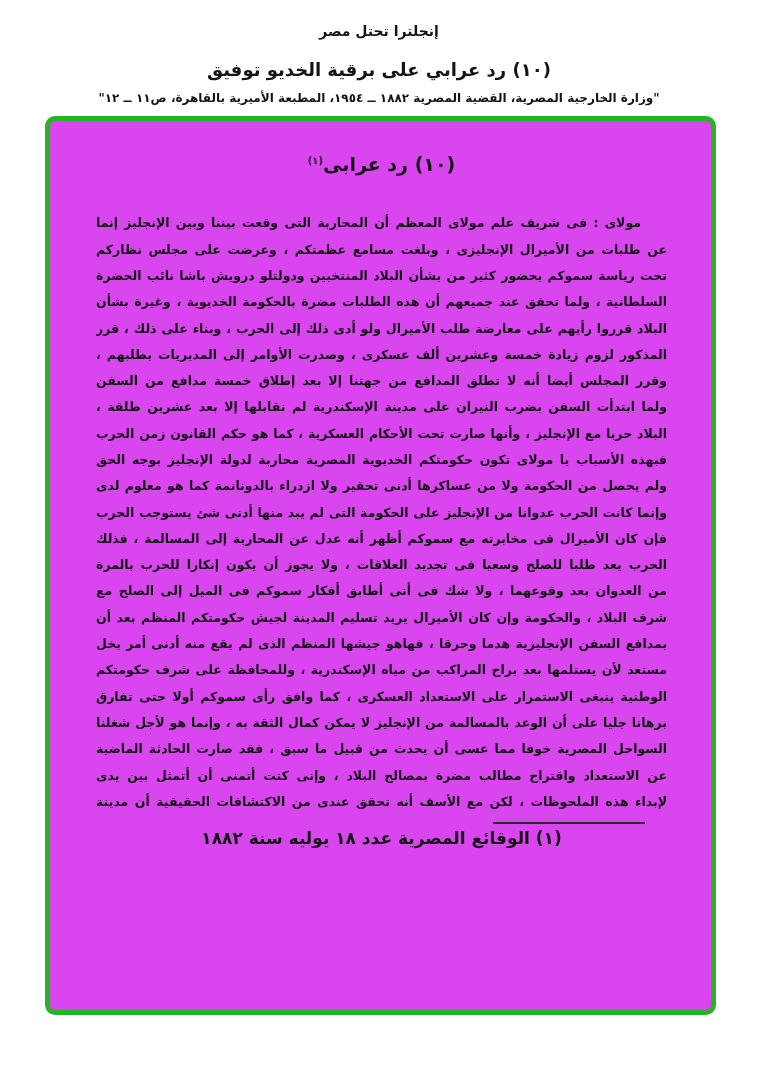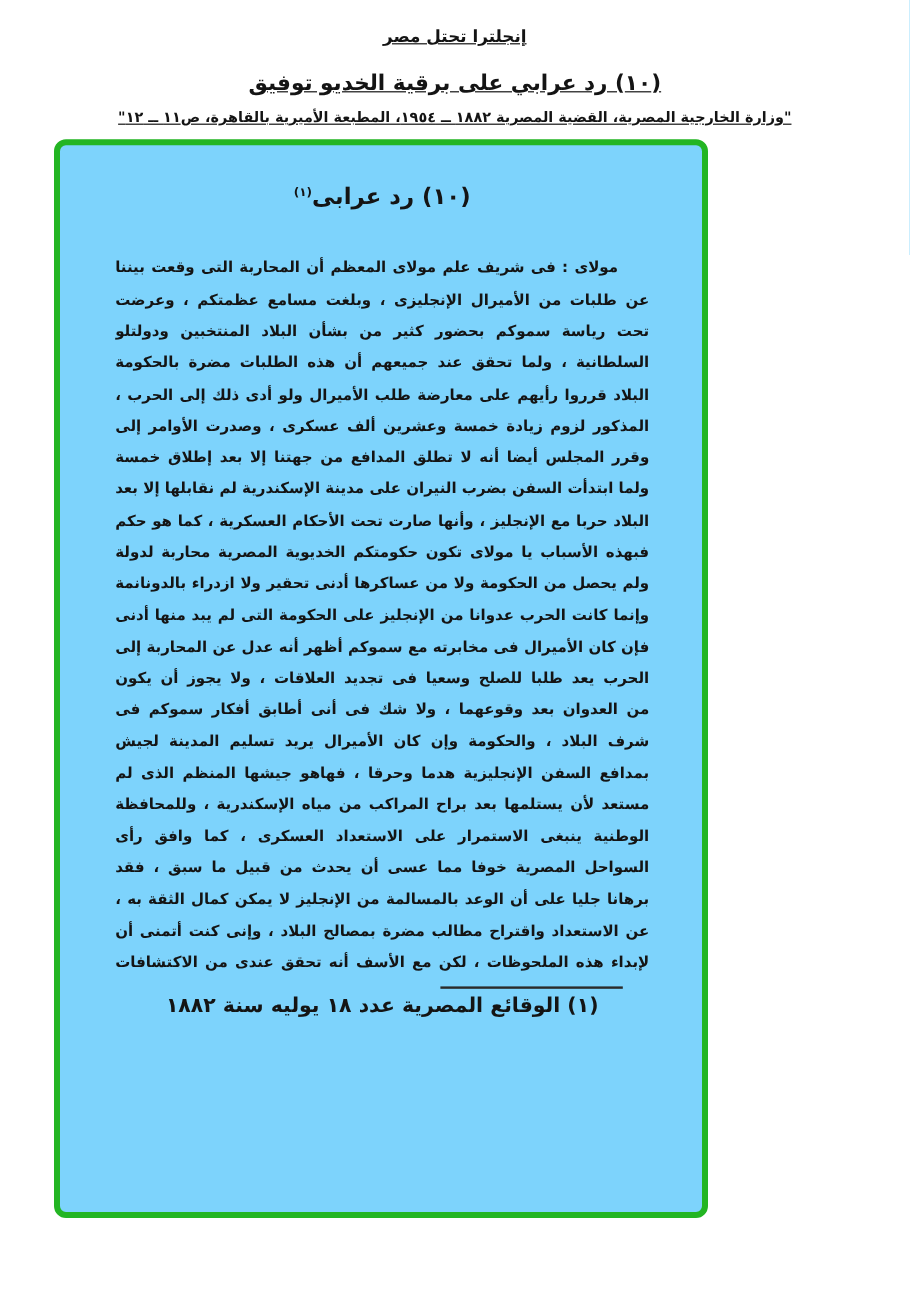--- a/index.html
+++ b/index.html
@@ -3,21 +3,21 @@
 <meta charset="utf-8">
 <style>
   html,body{margin:0;padding:0;}
   body{
     width:758px;height:1078px;background:#ffffff;
     font-family:"DejaVu Sans", sans-serif;
     color:#141414;
     position:relative;
     overflow:hidden;
   }
-  .page{width:758px;height:1078px;position:relative;text-decoration:underline;}
+  .page{width:758px;height:1078px;position:relative;}
 
   
   .top-header{
     direction:rtl;
     text-align:center;
     padding-top:22px;
   }
   .hdr-line1{
     font-size:14px;font-weight:bold;line-height:18px;
   }
@@ -25,25 +25,25 @@
     font-size:18px;font-weight:bold;line-height:24px;margin-top:18px;
   }
   .hdr-line3{
     font-size:12px;font-weight:bold;line-height:16px;margin-top:8px;
   }
 
   
   .doc-frame{
     position:absolute;
     left:45px;top:116px;
-    width:545px;height:899px;
+    width:671px;height:899px;
     box-sizing:border-box;
     border:5px solid #23b523;
     border-radius:10px;
-    background:#7dd3fc;
+    background:#d946ef;
     padding:22px 44px 0 46px;
     direction:rtl;
   }
   .doc-title{
     text-align:center;
     font-size:19px;
     font-weight:bold;
     line-height:24px;
     margin-top:6px;
   }
@@ -124,22 +124,22 @@
         <div class="body-line">فبهذه الأسباب يا مولاى تكون حكومتكم الخديوية المصرية محاربة لدولة الإنجليز بوجه الحق والشرع ،</div>
         <div class="body-line">ولم يحصل من الحكومة ولا من عساكرها أدنى تحقير ولا ازدراء بالدونانمة كما هو معلوم لدى عظمتكم ،</div>
         <div class="body-line">وإنما كانت الحرب عدوانا من الإنجليز على الحكومة التى لم يبد منها أدنى شئ يستوجب الحرب ،</div>
         <div class="body-line">فإن كان الأميرال فى مخابرته مع سموكم أظهر أنه عدل عن المحاربة إلى المسالمة ، فذلك بعد وقوع</div>
         <div class="body-line">الحرب يعد طلبا للصلح وسعيا فى تجديد العلاقات ، ولا يجوز أن يكون إنكارا للحرب بالمرة وتبرؤا</div>
         <div class="body-line">من العدوان بعد وقوعهما ، ولا شك فى أنى أطابق أفكار سموكم فى الميل إلى الصلح مع حفظ</div>
         <div class="body-line">شرف البلاد ، والحكومة وإن كان الأميرال يريد تسليم المدينة لجيش حكومتكم المنظم بعد أن تخربت</div>
         <div class="body-line">بمدافع السفن الإنجليزية هدما وحرقا ، فهاهو جيشها المنظم الذى لم يقع منه أدنى أمر يخل بنظامه ،</div>
         <div class="body-line">مستعد لأن يستلمها بعد براح المراكب من مياه الإسكندرية ، وللمحافظة على شرف حكومتكم</div>
         <div class="body-line">الوطنية ينبغى الاستمرار على الاستعداد العسكرى ، كما وافق رأى سموكم أولا حتى تفارق المراكب</div>
+        <div class="body-line">برهانا جليا على أن الوعد بالمسالمة من الإنجليز لا يمكن كمال الثقة به ، وإنما هو لأجل شغلنا</div>
         <div class="body-line">السواحل المصرية خوفا مما عسى أن يحدث من قبيل ما سبق ، فقد صارت الحادثة الماضية</div>
-        <div class="body-line">برهانا جليا على أن الوعد بالمسالمة من الإنجليز لا يمكن كمال الثقة به ، وإنما هو لأجل شغلنا</div>
         <div class="body-line">عن الاستعداد واقتراح مطالب مضرة بمصالح البلاد ، وإنى كنت أتمنى أن أتمثل بين يدى عظمتكم</div>
         <div class="body-line">لإبداء هذه الملحوظات ، لكن مع الأسف أنه تحقق عندى من الاكتشافات الحقيقية أن مدينة</div>
       </div>
 
     <div class="footnote-sep"></div>
 
     <div class="doc-footnote">(١) الوقائع المصرية عدد ١٨ يوليه سنة ١٨٨٢</div>
 
   </div>
 

